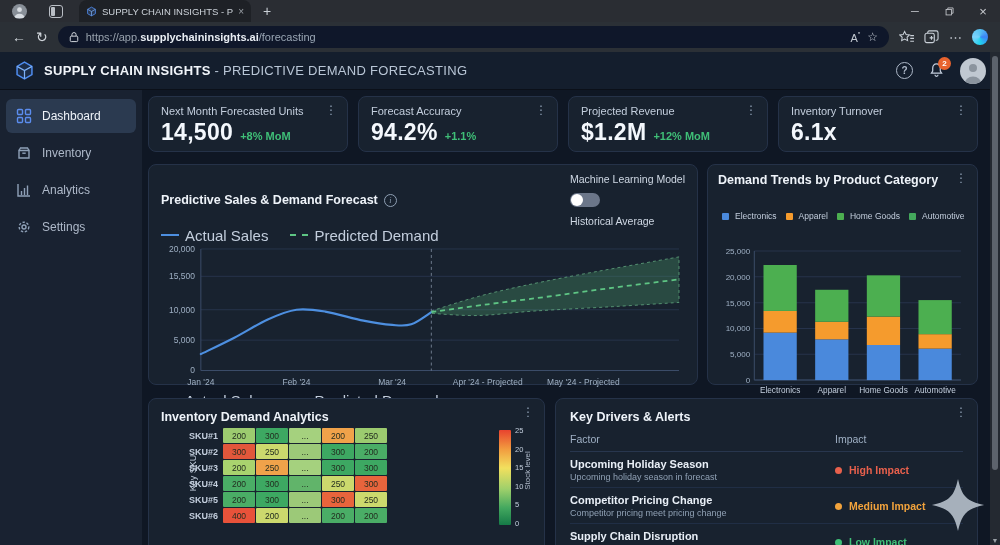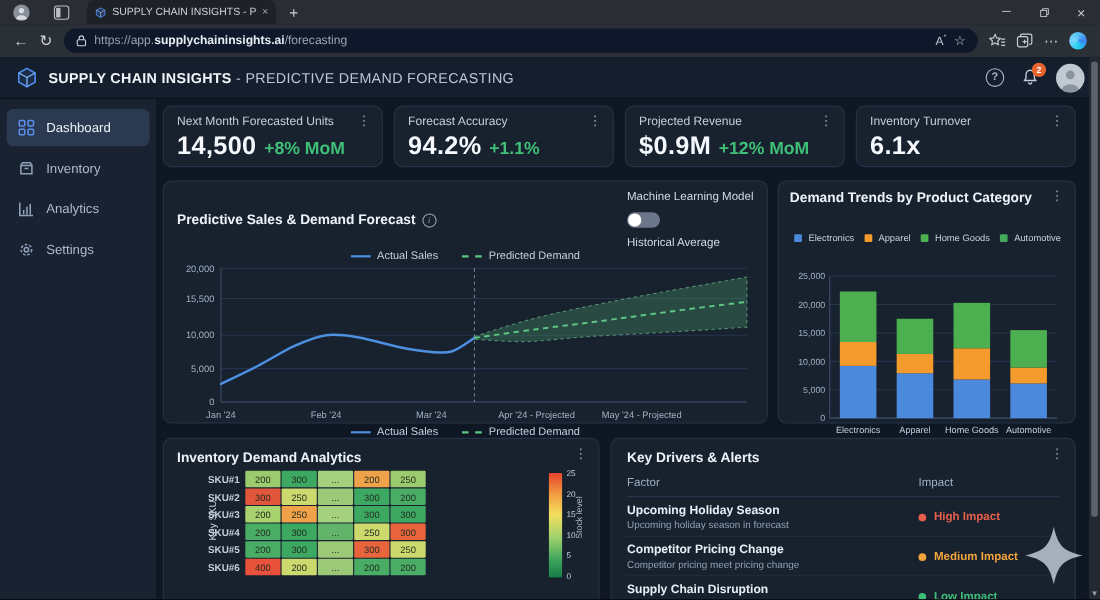--- a/index.html
+++ b/index.html
@@ -46,30 +46,30 @@
   .main{flex:1;min-width:0;padding:6px 22px 0 6px;display:flex;flex-direction:column;}
   .card{background:#18222f;border:1px solid #253248;border-radius:8px;position:relative;}
   .kebab{position:absolute;top:7px;right:10px;font-size:12px;color:#8fa0b4;line-height:1;}
   .card-title{font-size:12.5px;font-weight:bold;color:#eef3f9;}
   
   .kpirow{display:flex;gap:10px;height:56px;min-height:56px;}
   .kpi{flex:1;padding:8px 12px;}
   .kpi-title{font-size:11px;color:#c3cedd;}
   .kpi-line{display:flex;align-items:baseline;gap:7px;margin-top:2px;}
   .kpi-value{font-size:23px;font-weight:bold;color:#f4f8fd;letter-spacing:.3px;}
-  .kpi-delta{font-size:16px;color:#3fbf77;font-weight:bold;text-align:right;}
+  .kpi-delta{font-size:11px;color:#3fbf77;font-weight:bold;text-align:right;}
   
   .chartsrow{display:flex;gap:9px;margin-top:12px;height:221px;min-height:221px;}
   .forecast-card{width:550px;min-width:550px;padding:8px 12px 4px;display:flex;flex-direction:column;}
   .fc-titlerow{display:flex;align-items:center;}
   .info-circ{width:13px;height:13px;border:1.2px solid #8fa0b4;border-radius:50%;display:inline-flex;align-items:center;justify-content:center;font-size:8px;color:#8fa0b4;margin-left:6px;font-style:italic;font-family:"Liberation Serif",serif;}
   .toggle-group{margin-left:auto;display:flex;align-items:flex-start;gap:8px;font-size:10.5px;color:#cfd8e4;flex-direction:column;}
   .toggle{width:30px;height:14px;border-radius:7px;background:#6b7689;position:relative;}
   .toggle .knob{position:absolute;top:1px;left:1px;width:12px;height:12px;border-radius:50%;background:#fff;}
-  .legendrow{display:flex;justify-content:center;gap:22px;align-items:center;height:16px;font-size:10px;color:#c3cedd;}
+  .legendrow{display:flex;gap:22px;align-items:center;height:16px;font-size:15px;color:#c3cedd;}
   .leg-item{display:flex;align-items:center;gap:6px;}
   .sw-line{width:18px;height:0;border-top:2.4px solid;}
   .sw-dash{width:18px;height:0;border-top:2px dashed;}
   .sw-box{width:7px;height:7px;border-radius:1px;}
   .fc-chart{flex:1;}
   .cat-card{flex:1;padding:8px 10px 4px;display:flex;flex-direction:column;min-width:0;gap:22px;}
   .cat-legend{display:flex;gap:9px;align-items:center;height:14px;font-size:8.5px;color:#c3cedd;margin-top:2px;padding-left:4px;}
   
   .bottomrow{display:flex;gap:10px;margin-top:13px;height:166px;min-height:166px;}
   .hm-card{width:397px;min-width:397px;padding:8px 12px;}
@@ -248,21 +248,21 @@
               <div class="kpi-title">Forecast Accuracy</div>
               <div class="kpi-line">
                 <span class="kpi-value">94.2%</span>
                 <span class="kpi-delta">+1.1%</span>
               </div>
             </div>
             <div class="card kpi">
               <span class="kebab">⋮</span>
               <div class="kpi-title">Projected Revenue</div>
               <div class="kpi-line">
-                <span class="kpi-value">$0.9M</span>
+                <span class="kpi-value">$1.2M</span>
                 <span class="kpi-delta">+12% MoM</span>
               </div>
             </div>
             <div class="card kpi">
               <span class="kebab">⋮</span>
               <div class="kpi-title">Inventory Turnover</div>
               <div class="kpi-line">
                 <span class="kpi-value">6.1x</span>
               </div>
             </div>

